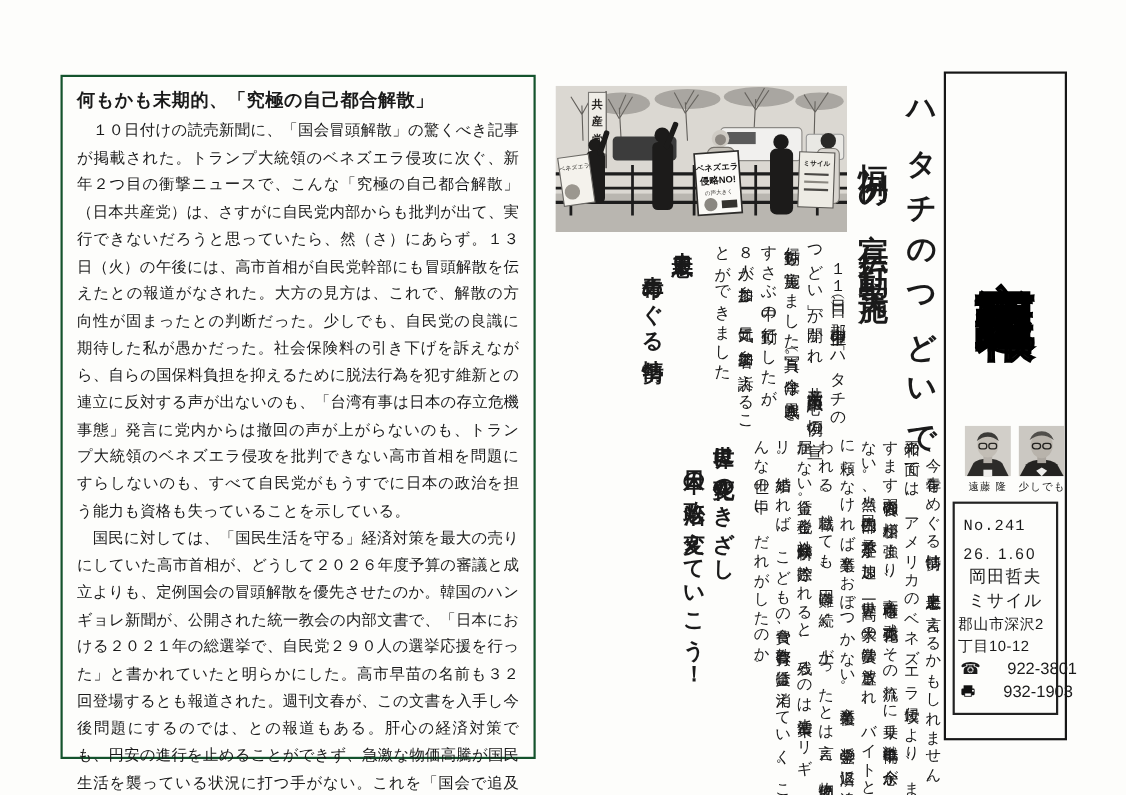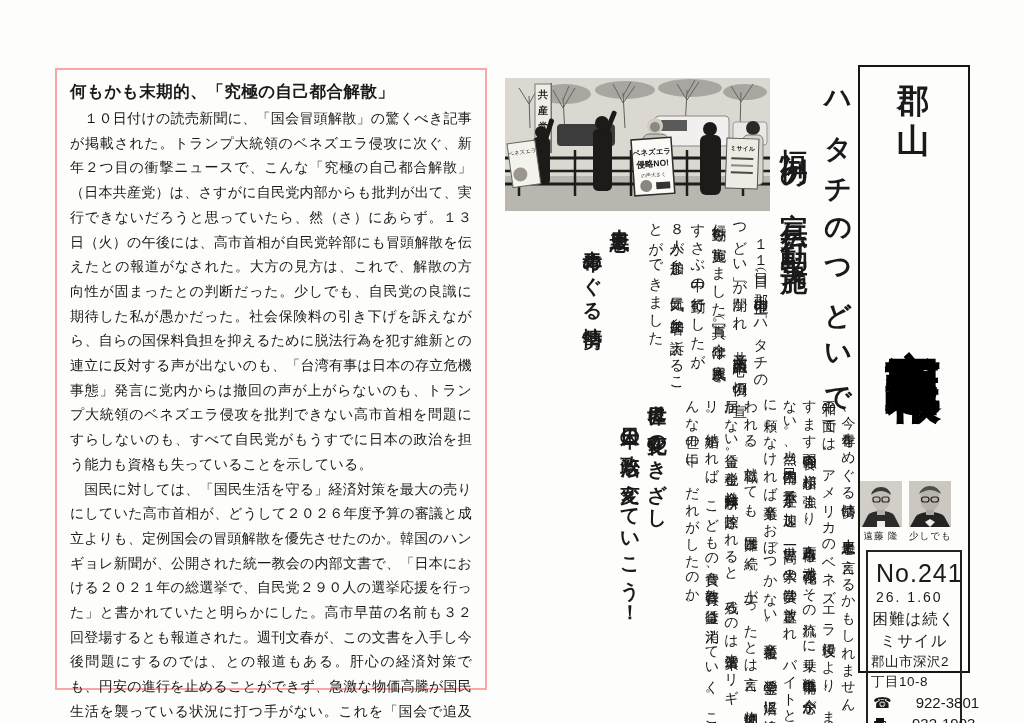--- a/index.html
+++ b/index.html
@@ -4,21 +4,21 @@
 <style>
   html,body{margin:0;padding:0;background:#888;}
   .page{
     position:relative;width:1024px;height:723px;background:#fdfdfb;
     font-family:"Liberation Sans",sans-serif;color:#1a1a1a;overflow:hidden;
     margin:0 auto;
   }
   
   .left-article{
     position:absolute;left:55px;top:68px;width:432px;height:622px;
-    border:2px solid #fca5a5;box-sizing:border-box;padding:9px 13px 6px 13px;
+    border:2px solid #14532d;box-sizing:border-box;padding:9px 13px 6px 13px;
   }
   .left-article h2{
     margin:0 0 3px 0;font-size:16.5px;font-weight:bold;letter-spacing:.5px;line-height:24px;
   }
   .left-article p{
     margin:0;font-size:14px;line-height:24.7px;text-align:justify;letter-spacing:.2px;
   }
   
   .vrl{writing-mode:vertical-rl;}
   .mid-headline{
@@ -47,28 +47,28 @@
   }
   .mh-city{
     margin-top:14px;font-size:33px;font-weight:bold;letter-spacing:16px;
     padding-left:14px;line-height:40px;
   }
   .mh-title{
     writing-mode:vertical-rl;margin:4px auto 0 auto;height:308px;
     font-size:54px;font-weight:900;letter-spacing:5px;line-height:60px;
     -webkit-text-stroke:1.5px #000;
   }
-  .mh-photos{display:flex;justify-content:flex-start;gap:7px;margin-top:8px;}
+  .mh-photos{display:flex;justify-content:flex-end;gap:7px;margin-top:8px;}
   .mh-fig{width:42px;}
   .mh-fig svg{display:block;width:42px;height:46px;}
   .mh-name{font-size:9.5px;letter-spacing:1px;margin-top:3px;white-space:nowrap;}
   .mh-info{
     margin:7px 6px 0 6px;border:2px solid #222;padding:8px 3px 8px 3px;text-align:left;
   }
-  .mh-no{font-size:25px;letter-spacing:1px;padding-left:5px;line-height:26px;}
+  .mh-no{font-size:14px;letter-spacing:1px;padding-left:5px;line-height:26px;font-family:Liberation Mono, monospace;}
   .mh-date{font-size:14px;padding-left:5px;line-height:22px;letter-spacing:2px;}
   .mh-org{font-size:15.5px;text-align:center;line-height:22px;letter-spacing:1px;}
   .mh-addr{font-size:13.5px;text-align:left;line-height:20px;letter-spacing:.5px;}
   .mh-tel{font-size:15px;line-height:21px;padding-left:2px;white-space:nowrap;display:flex;align-items:center;}
   .mh-tel .num{letter-spacing:0;margin-left:23px;}
   .tel-glyph{font-size:15px;margin-right:1px;}
   .fax-icon{display:inline-block;margin-right:2px;}
 </style>
 </head>
 <body>
@@ -196,21 +196,20 @@
 
   <div class="band2 vrl">
     <div>　今、青年をめぐる情勢は、史上最悪と言えるかもしれません。世界平和の面では、アメリカのベネズエラ侵攻により、ますます弱肉強食の様相が強まり、高市政権も武力強化でその流れに乗り戦争準備に余念がない。当然、民生部門の予算不足が加速し、世界一高い大学の学費は放置され、バイトと奨学金に頼らなければ卒業もおぼつかない。卒業後も、奨学金の返済に追われる。就職しても、困難は続く。上がったとは言え、物価上昇に届かない賃金。税金と社会保険料が控除されると、残るのは生活費ギリギリ。結婚すれば、こどもの食費、教育費に賃金は消えていく。こんな世の中に、だれがしたのか。</div>
     <div class="subhead">
       <div class="sh1">世界に変化のきざし</div>
       <div class="sh2">日本の政治も変えていこう！</div>
     </div>
   </div>
 
   <aside class="masthead">
-    <div class="mh-city">郡山</div>
     <div class="mh-title">市議団週報</div>
 
     <div class="mh-photos">
       <figure class="mh-fig" style="margin:0">
         <svg viewBox="0 0 42 46">
           <rect x="0" y="0" width="42" height="46" fill="#d2cfc9"></rect>
           <path d="M2 46 L8 34 Q12 30 21 30 Q30 30 34 34 L40 46 Z" fill="#2c2b29"></path>
           <rect x="17" y="26" width="8" height="8" fill="#b5b0a9"></rect>
           <ellipse cx="21" cy="18" rx="9.5" ry="11" fill="#c2bdb5"></ellipse>
           <path d="M11 14 Q13 6 21 6 Q29 6 31 14 Q26 10 21 10 Q16 10 11 14 Z" fill="#3b3a37"></path>
@@ -231,24 +230,24 @@
           <rect x="12.5" y="16" width="7.5" height="5" rx="2.5" fill="none" stroke="#21201e" stroke-width="1.2"></rect>
           <rect x="22" y="16" width="7.5" height="5" rx="2.5" fill="none" stroke="#21201e" stroke-width="1.2"></rect>
         </svg>
         <figcaption class="mh-name">少しでも</figcaption>
       </figure>
     </div>
 
     <div class="mh-info">
       <div class="mh-no">No.241</div>
       <div class="mh-date">26.  1.60</div>
-      <div class="mh-org">困難は続く</div>
+      <div class="mh-org">岡田哲夫</div>
       <div class="mh-org">ミサイル</div>
       <div class="mh-addr">郡山市深沢2</div>
-      <div class="mh-addr">丁目10-8</div>
+      <div class="mh-addr">丁目10-12</div>
       <div class="mh-tel">
         <span class="tel-glyph">☎</span>
         <span class="num">922-3801</span>
       </div>
       <div class="mh-tel">
         <span class="fax-icon">
           <svg width="14" height="12" viewBox="0 0 14 12">
               <rect x="1" y="4" width="12" height="6" rx="1" fill="#111"></rect>
               <rect x="3" y="1" width="8" height="4" fill="#111"></rect>
               <rect x="4" y="8" width="6" height="3" fill="#fff" stroke="#111" stroke-width="0.8"></rect>

